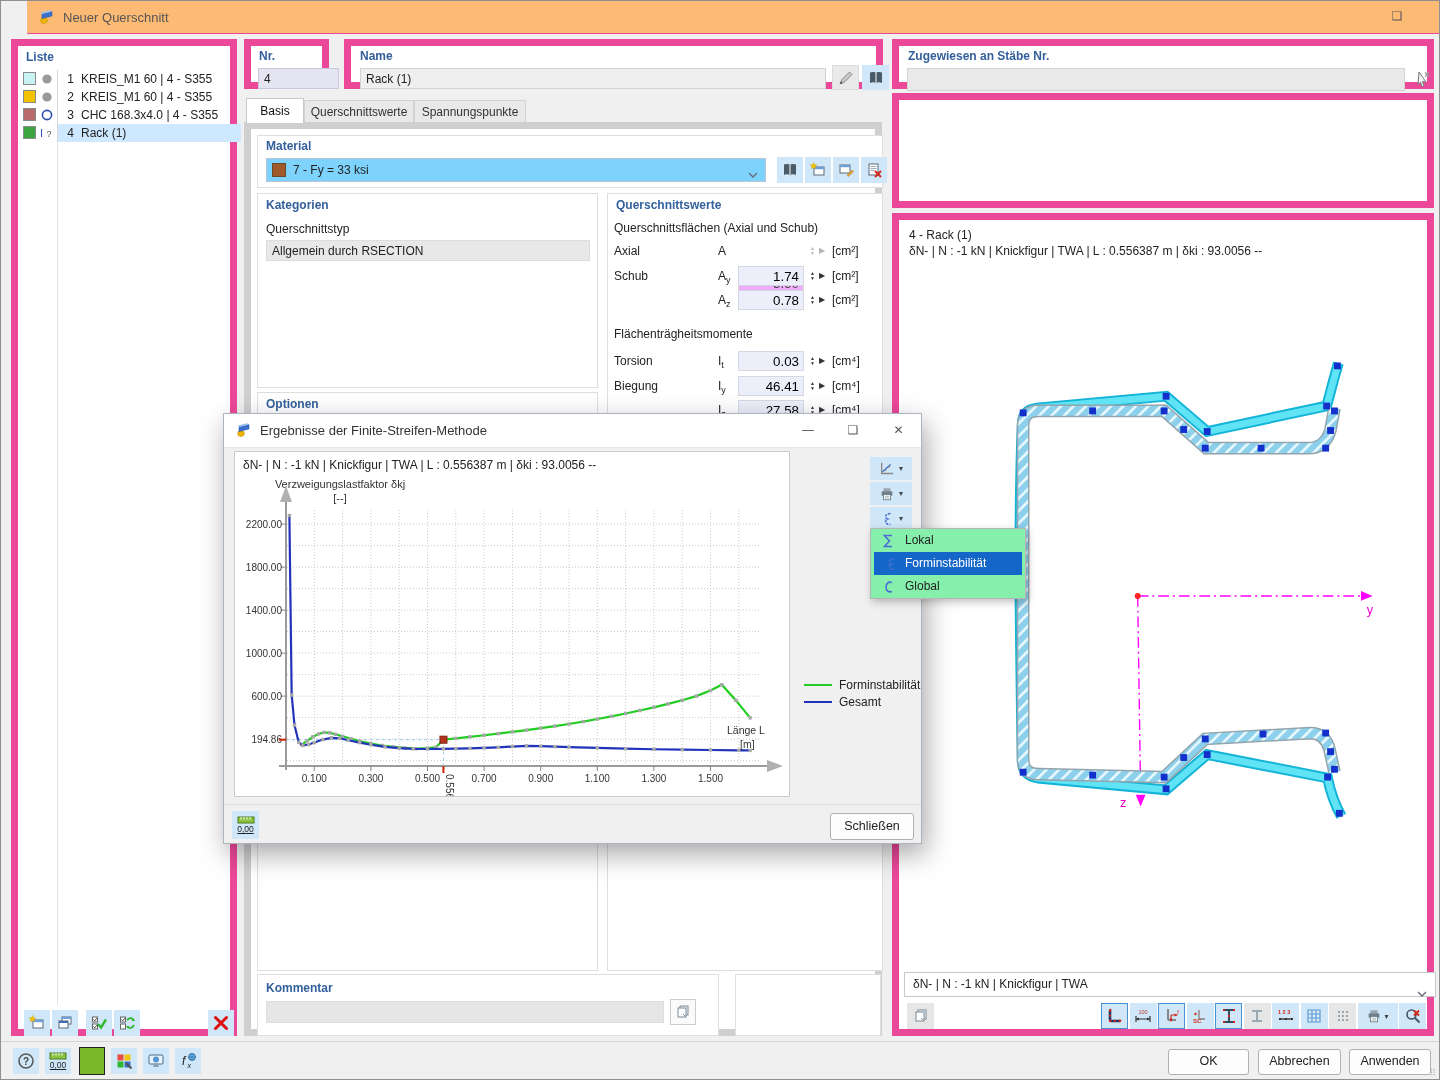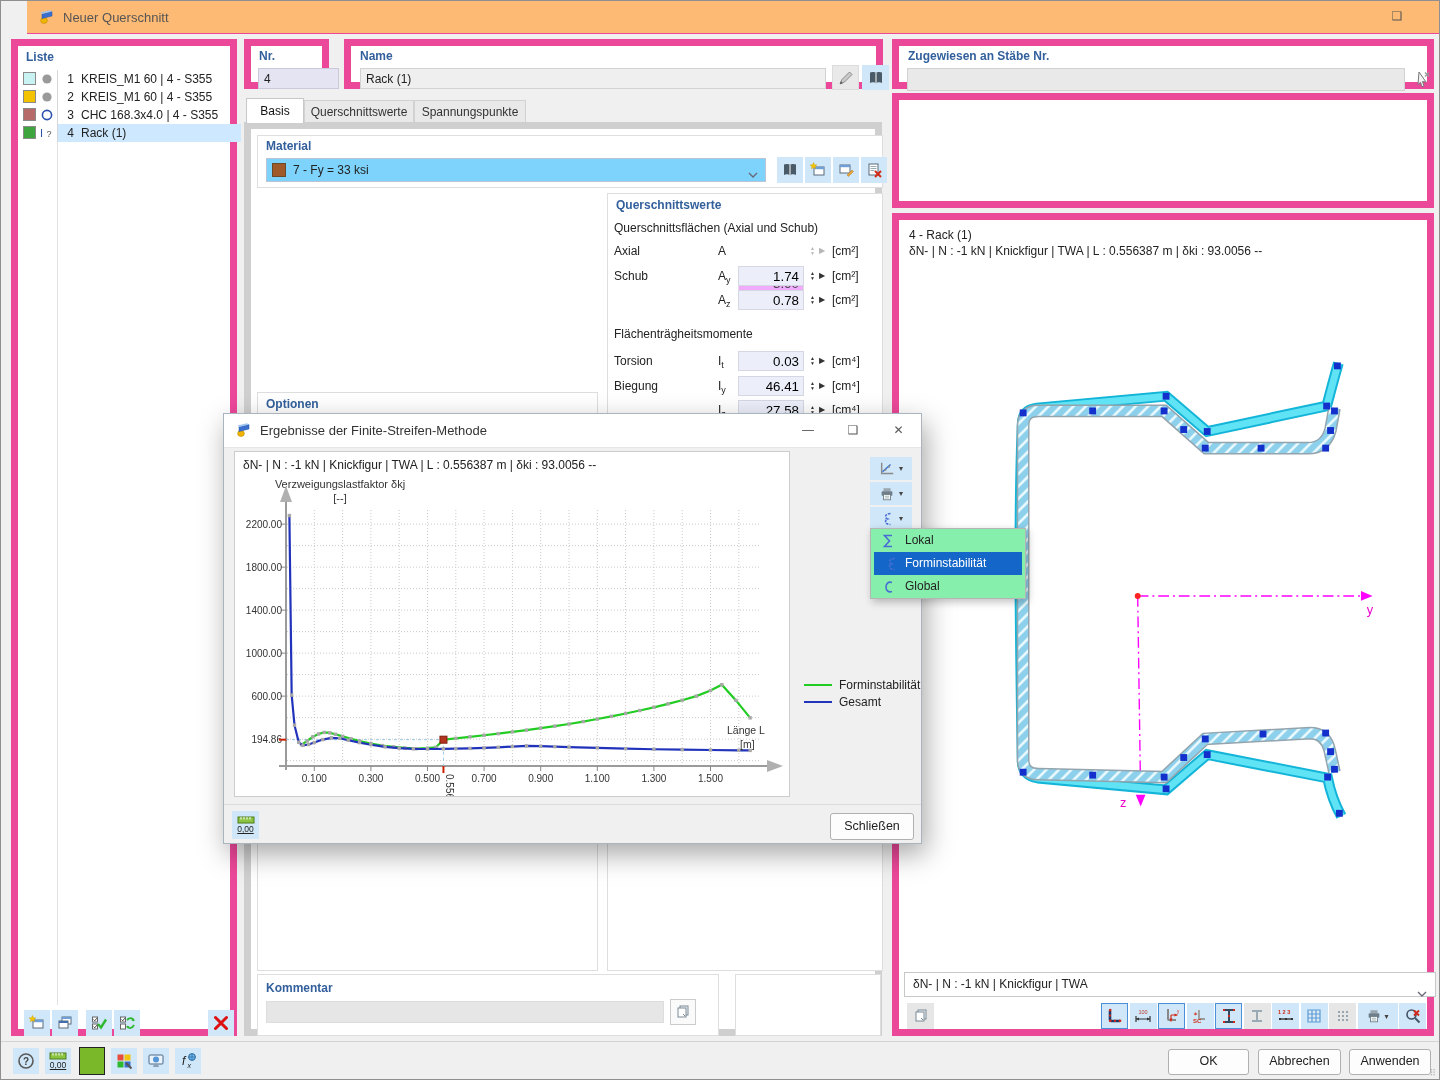--- a/index.html
+++ b/index.html
@@ -229,20 +229,25 @@
         </div>
         <div class="iconbtn" style="left: 603px; top: 21px; width: 26px; height: 26px;">
           <svg width="18" height="18" viewBox="0 0 18 18">
             <rect x="4" y="3" width="9" height="11" fill="#fff" stroke="#5a6a7a"></rect>
             <path d="M5.5 5.5 h6 M5.5 7.5 h6 M5.5 9.5 h4" stroke="#9ab" fill="none"></path>
             <path d="M10 10 L16 16 M16 10 L10 16" stroke="#d22a1a" stroke-width="2"></path>
           </svg>
         </div>
       </div>
 
+    <div class="box" style="left:6px;top:64px;width:341px;height:195px">
+      <div class="blabel abs" style="left:8px;top:4px">Kategorien</div>
+      <div class="abs" style="left:8px;top:28px">Querschnittstyp</div>
+      <input class="input" style="left: 8px; top: 46px; width: 324px; height: 21px; background: rgb(232, 232, 232); border-color: rgb(221, 221, 221);" readonly="" value="Allgemein durch RSECTION">
+    </div>
 
     <div class="box" style="left:6px;top:263px;width:341px;height:579px">
       <div class="blabel abs" style="left:8px;top:4px">Optionen</div>
     </div>
 
     <div class="box" style="left:356px;top:64px;width:276px;height:778px">
       <div class="blabel abs" style="left:8px;top:4px">Querschnittswerte</div>
       <div class="abs" style="left:6px;top:27px">Querschnittsflächen (Axial und Schub)</div>
       <div id="area-rows"></div>
       <div class="abs" style="left:6px;top:133px">Flächenträgheitsmomente</div>

